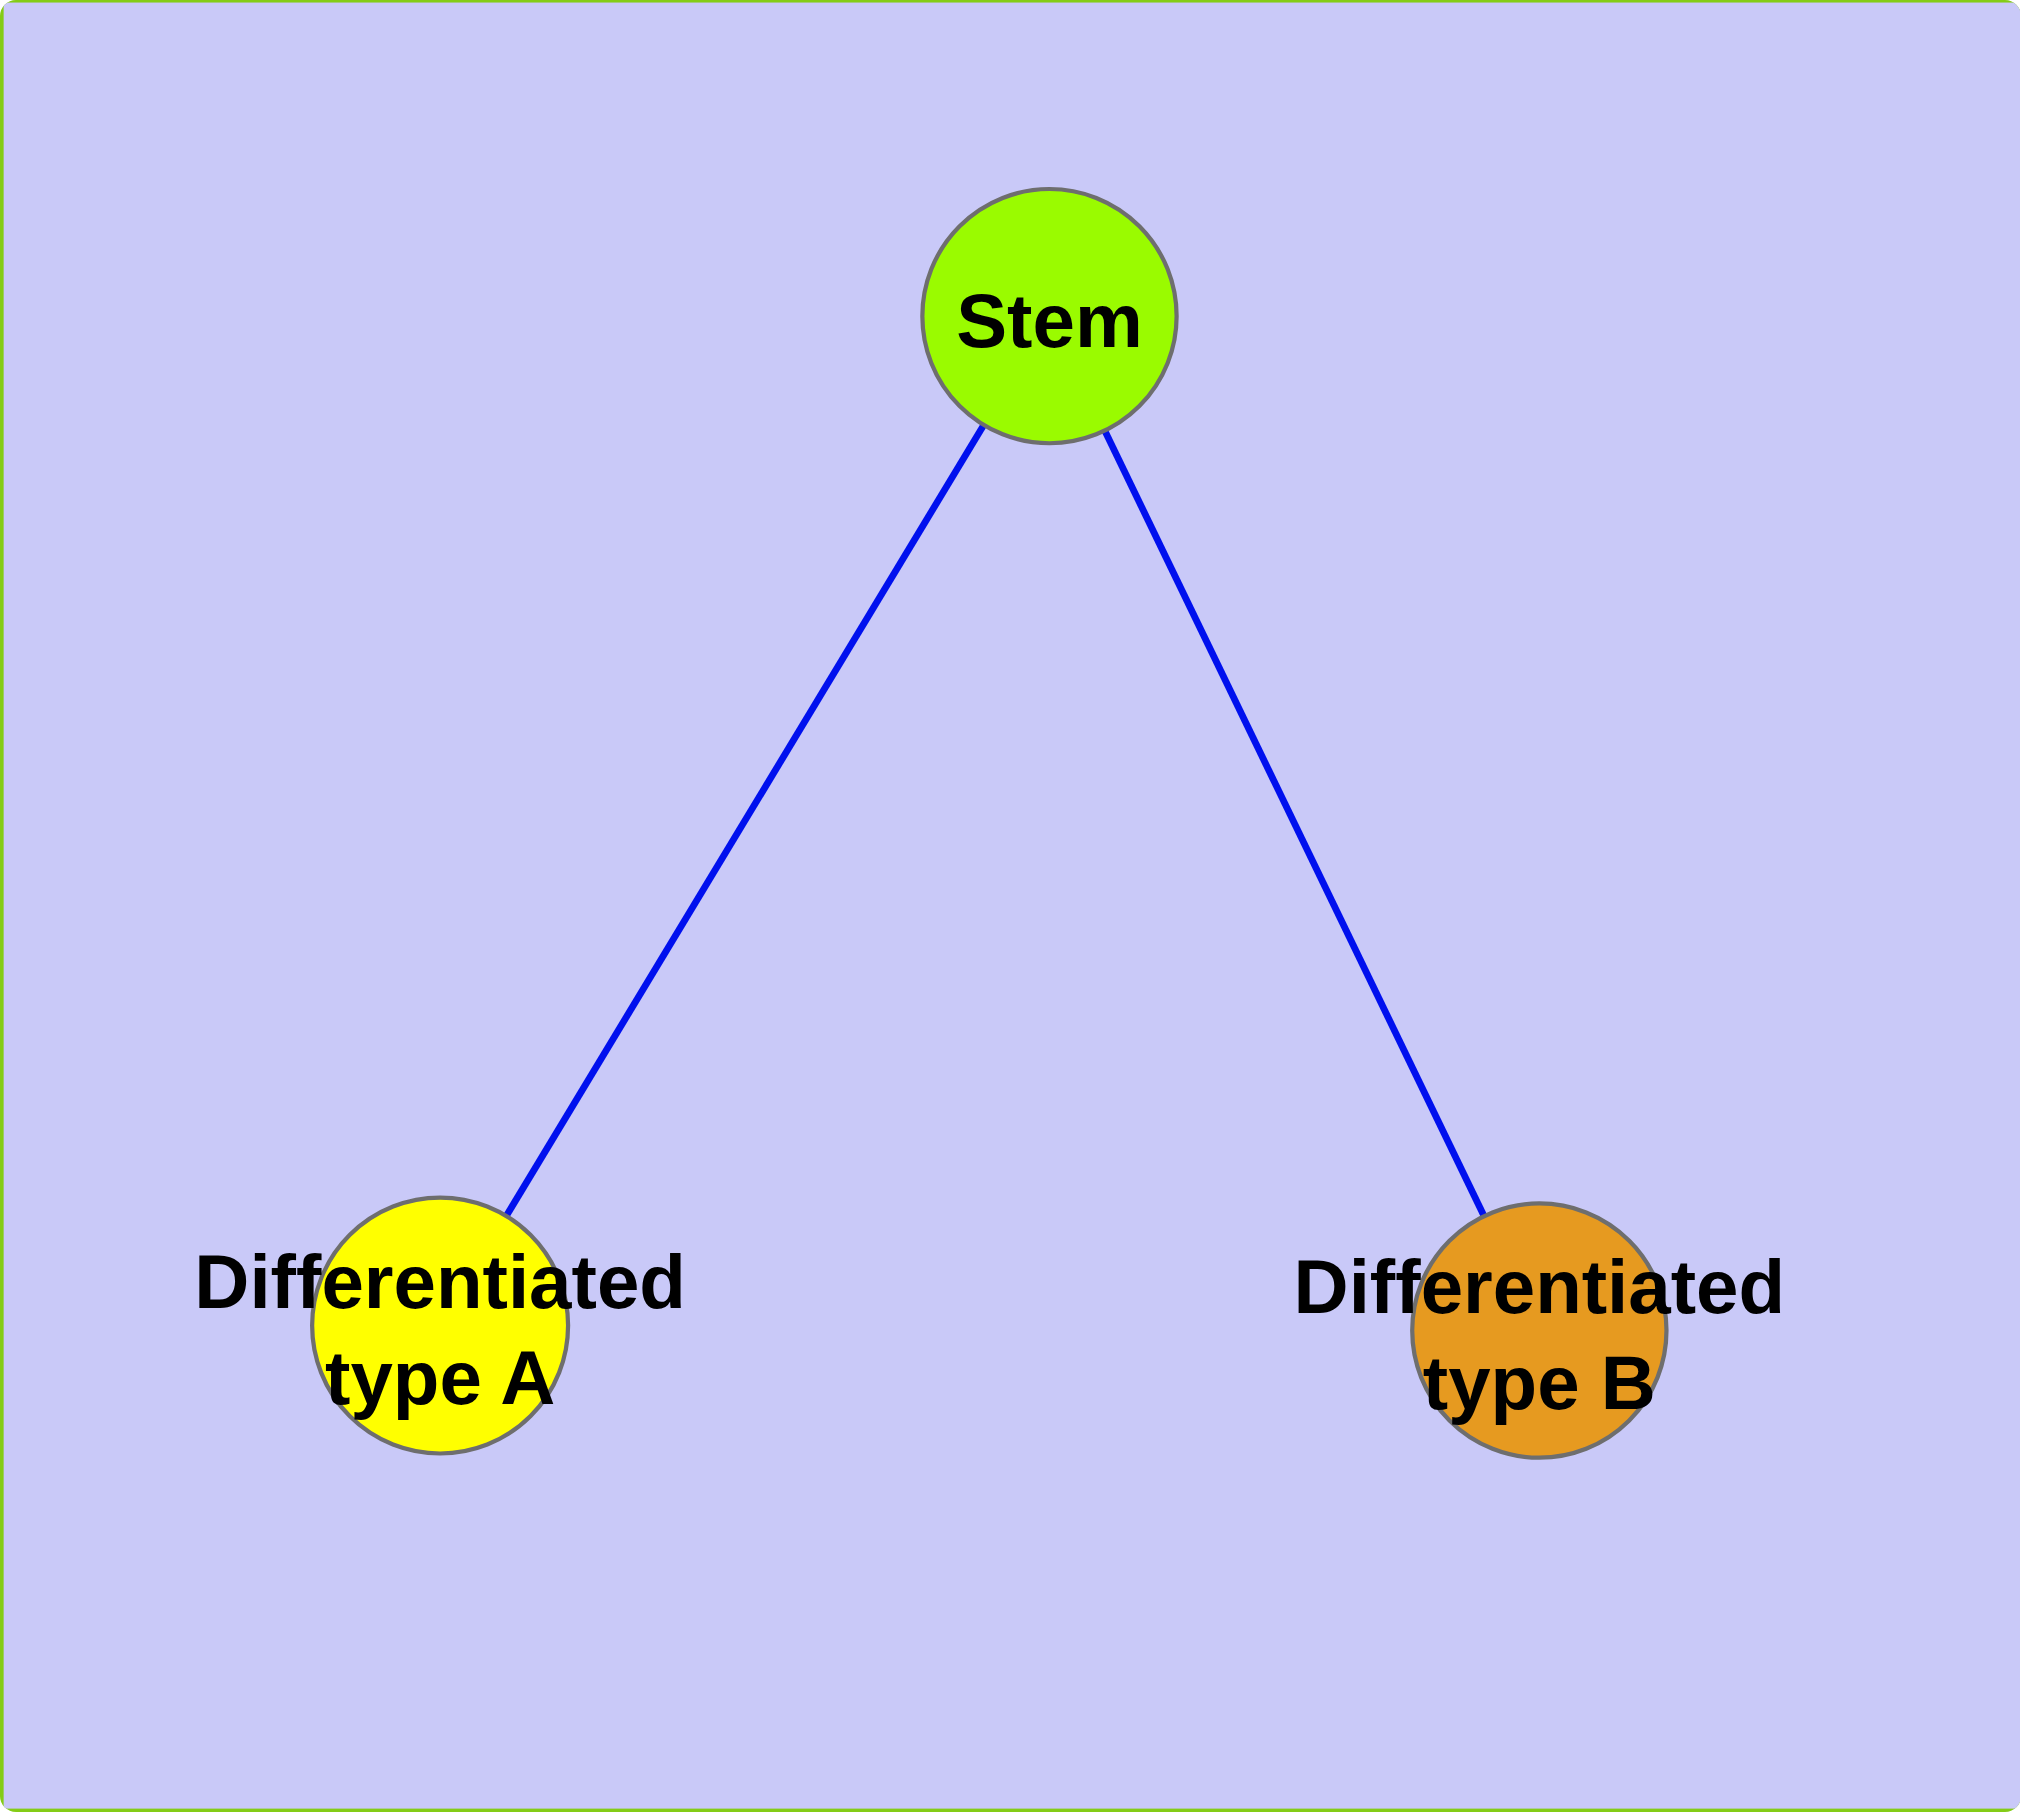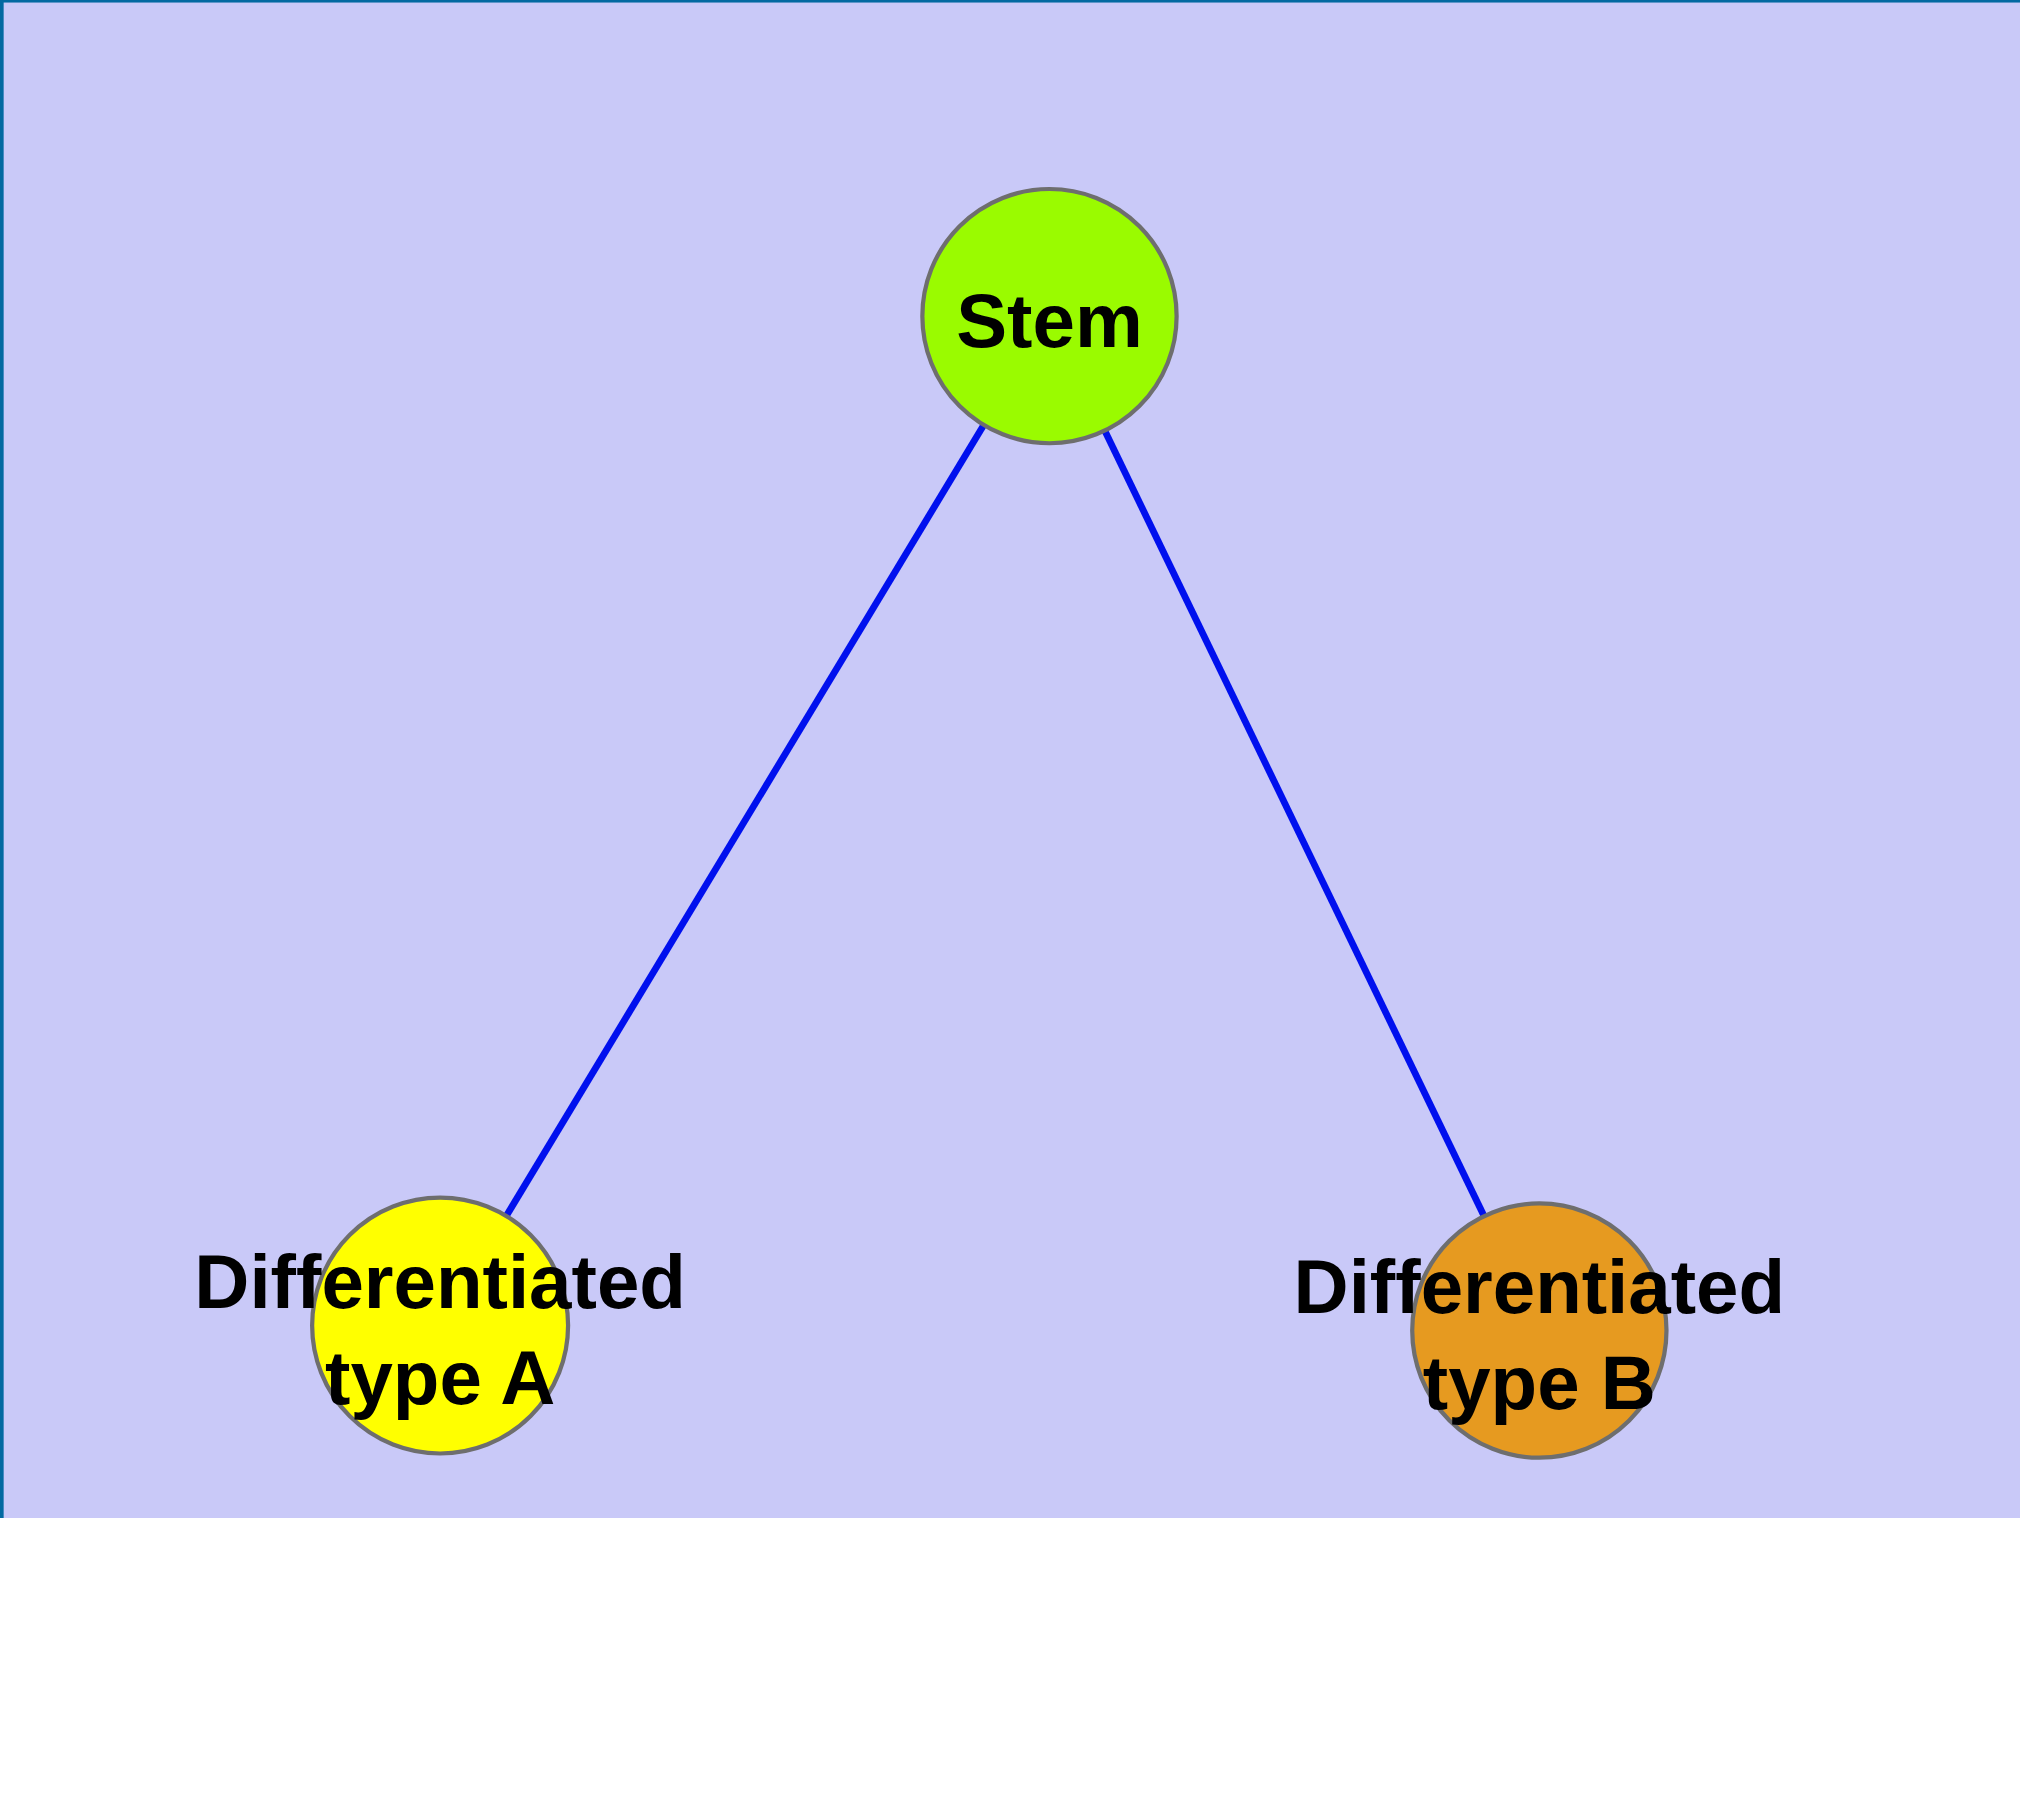--- a/index.html
+++ b/index.html
@@ -3,23 +3,24 @@
 <meta charset="utf-8">
 <style>
   html, body {
     margin: 0;
     padding: 0;
     background: #ffffff;
   }
   .canvas {
     position: relative;
     width: 2021px;
-    height: 1518px;
-    background: #0369a1;
+    height: 1812px;
+    background: #84cc16;
     overflow: hidden;
+    border-radius: 16px;
   }
   svg { display: block; }
   .node-label {
     font-family: "Liberation Sans", sans-serif;
     font-weight: bold;
     fill: #000000;
   }
 </style>
 </head>
 <body>

